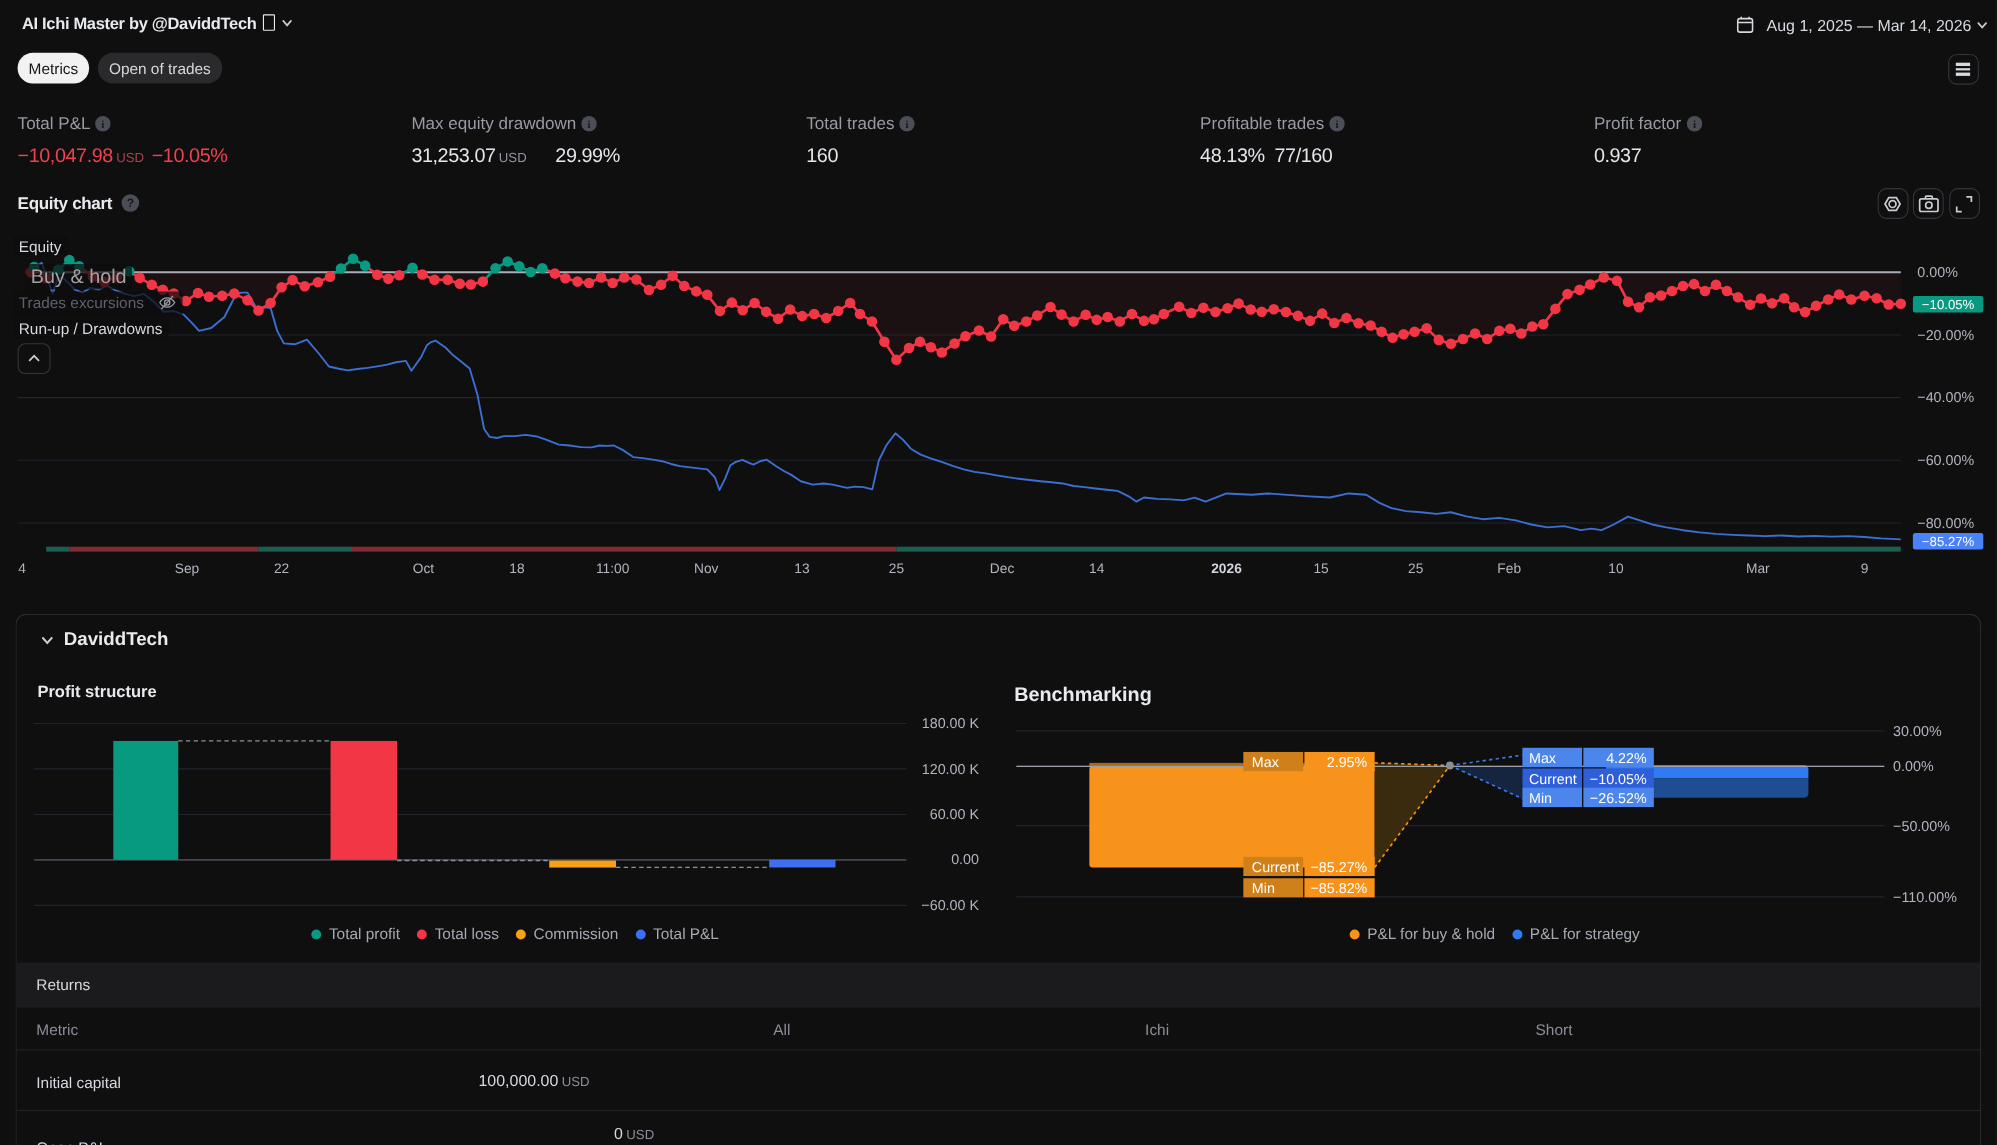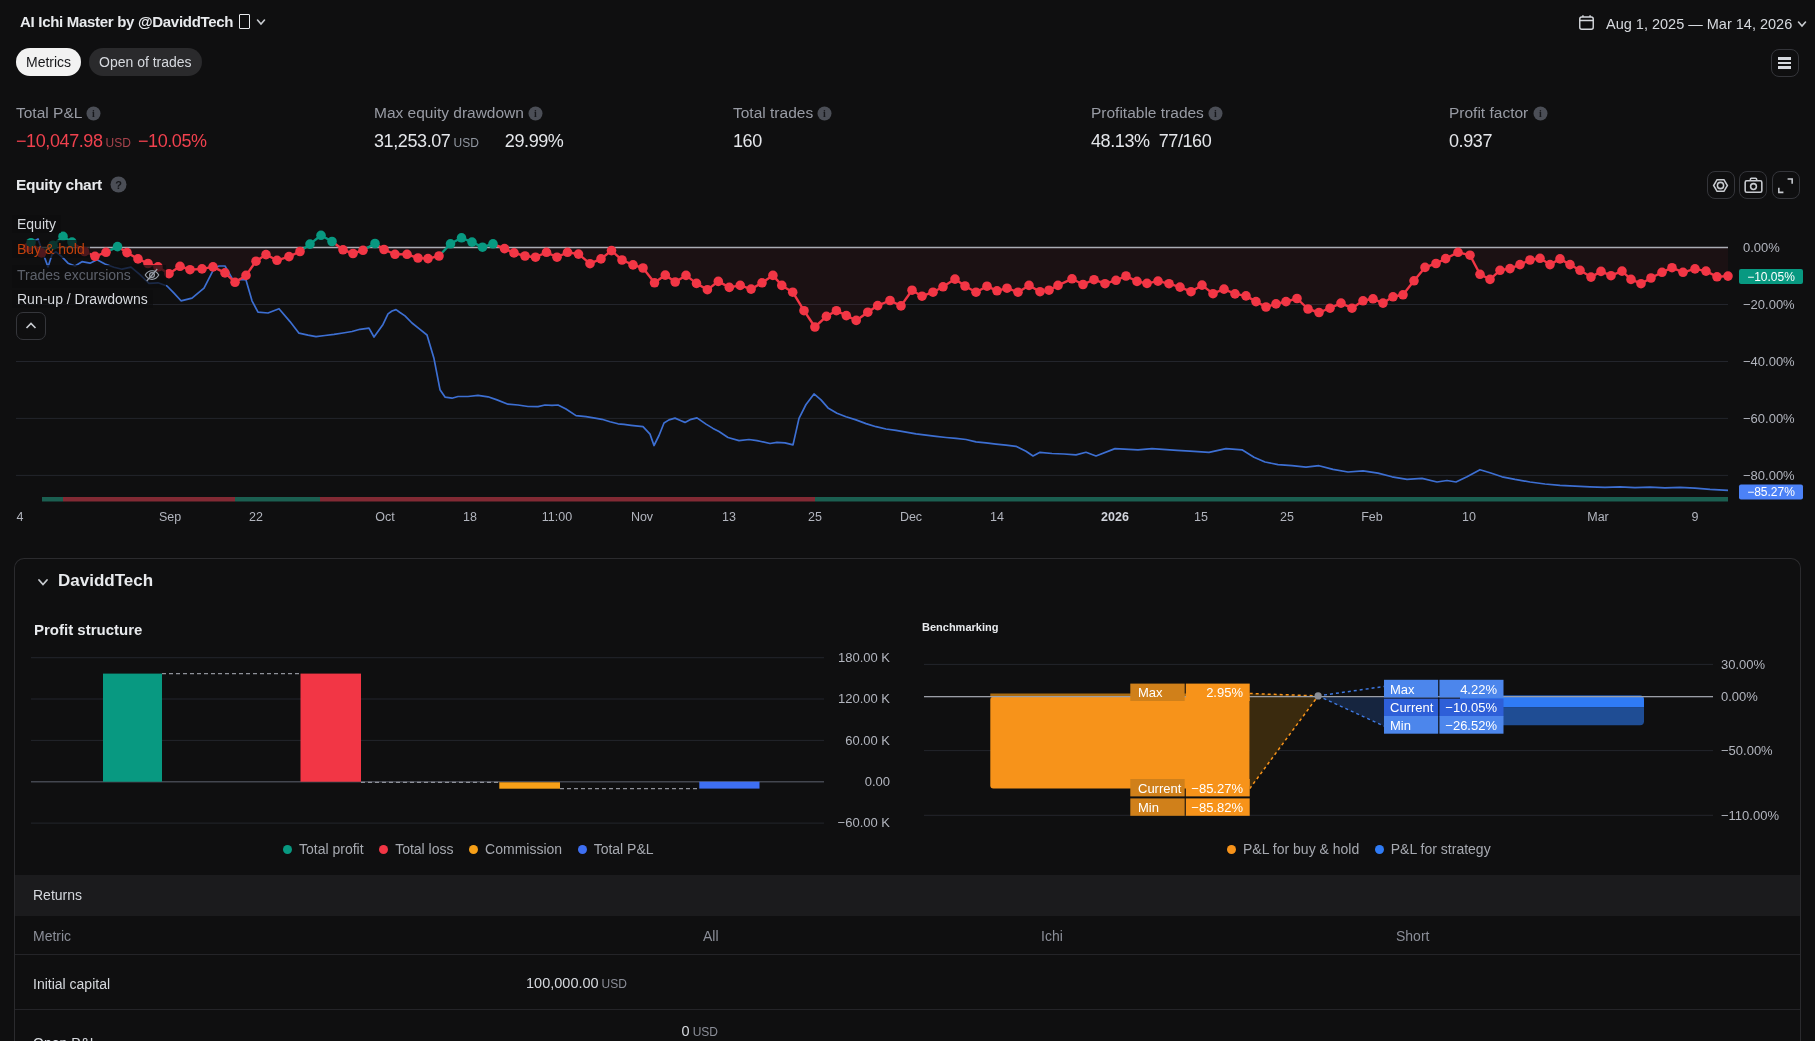--- a/index.html
+++ b/index.html
@@ -433,38 +433,38 @@
     <text x="1115" y="521" font-size="12.5" text-anchor="middle" font-weight="bold" fill="#d1d4dc">2026</text>
     <text x="1201" y="521" font-size="12.5" text-anchor="middle" fill="#b2b5be">15</text>
     <text x="1287" y="521" font-size="12.5" text-anchor="middle" fill="#b2b5be">25</text>
     <text x="1372" y="521" font-size="12.5" text-anchor="middle" fill="#b2b5be">Feb</text>
     <text x="1469" y="521" font-size="12.5" text-anchor="middle" fill="#b2b5be">10</text>
     <text x="1598" y="521" font-size="12.5" text-anchor="middle" fill="#b2b5be">Mar</text>
     <text x="1695" y="521" font-size="12.5" text-anchor="middle" fill="#b2b5be">9</text>
   </svg>
 
 <div class="abs" style="left:12px;top:215px;padding:1px 5px;background:rgba(13,13,14,0.72);font-size:14px;color:#d6d9de">Equity</div>
-<div class="abs" style="left:12px;top:240px;padding:1px 5px;background:rgba(13,13,14,0.72);font-size:14px;color:#c2410c">Buy &amp; hold</div>
+<div class="abs" style="left:23px;top:240px;padding:1px 5px;background:rgba(13,13,14,0.72);font-size:18px;color:#a3a3a3">Buy &amp; hold</div>
 <div class="abs" style="left:12px;top:265px;padding:1px 5px;background:rgba(13,13,14,0.72);font-size:14px;color:#5d616b">Trades excursions &nbsp; <span style="vertical-align:-4px"><svg width="18" height="18" viewBox="0 0 24 24" fill="none" stroke="#9aa0aa" stroke-width="1.6">
         <path d="M3 12c2.2-3.8 5.3-5.7 9-5.7s6.8 1.9 9 5.7c-2.2 3.8-5.3 5.7-9 5.7S5.2 15.8 3 12Z"></path>
         <circle cx="12" cy="12" r="3.2"></circle>
         <line x1="5" y1="20" x2="19" y2="4"></line>
       </svg></span></div>
 <div class="abs" style="left:12px;top:290px;padding:1px 5px;background:rgba(13,13,14,0.72);font-size:14px;color:#d6d9de">Run-up / Drawdowns</div>
 <div class="abs" style="left:16px;top:312px;width:30px;height:28px;border:1px solid #35363b;border-radius:7px;background:#0f0f10"><svg width="28" height="26" viewBox="0 0 28 26" fill="none" stroke="#c9ccd1" stroke-width="1.6">
       <path d="M9.5 15 L14 10.5 L18.5 15"></path>
     </svg></div>
 
 <div class="abs" style="left:14px;top:558px;width:1787px;height:600px;border:1px solid #2b2b2e;border-radius:10px 10px 0 0;border-bottom:none"></div>
 <div class="abs" style="left:36px;top:575px"><svg width="14" height="14" viewBox="0 0 14 14">
       <path d="M3 5 L7 9.5 L11 5" fill="none" stroke="#c9ccd1" stroke-width="1.8" stroke-linecap="round"></path>
     </svg></div>
 <div class="abs" style="left:58px;top:571px;font-size:17px;font-weight:bold;color:#e8eaed">DaviddTech</div>
 <div class="abs" style="left:34px;top:621px;font-size:15px;font-weight:bold;color:#e8eaed">Profit structure</div>
-<div class="abs" style="left:922px;top:621px;font-size:11px;font-weight:bold;color:#e8eaed">Benchmarking</div>
+<div class="abs" style="left:922px;top:621px;font-size:18px;font-weight:bold;color:#e8eaed">Benchmarking</div>
 <svg style="position:absolute;left:0;top:0" width="1815" height="1041" viewBox="0 0 1815 1041" font-family="Liberation Sans">
     <line x1="31" y1="657.7" x2="824" y2="657.7" stroke="#23252c" stroke-width="1"></line>
     <text x="890" y="661.9" font-size="13" fill="#b2b5be" text-anchor="end">180.00 K</text>
     <line x1="31" y1="699.0" x2="824" y2="699.0" stroke="#23252c" stroke-width="1"></line>
     <text x="890" y="703.2" font-size="13" fill="#b2b5be" text-anchor="end">120.00 K</text>
     <line x1="31" y1="740.4" x2="824" y2="740.4" stroke="#23252c" stroke-width="1"></line>
     <text x="890" y="744.6" font-size="13" fill="#b2b5be" text-anchor="end">60.00 K</text>
     <line x1="31" y1="781.7" x2="824" y2="781.7" stroke="#43464f" stroke-width="1.4"></line>
     <text x="890" y="785.9" font-size="13" fill="#b2b5be" text-anchor="end">0.00</text>
     <line x1="31" y1="823.1" x2="824" y2="823.1" stroke="#23252c" stroke-width="1"></line>
@@ -527,17 +527,17 @@
 
 <div class="abs" style="left:15px;top:875px;width:1785px;height:41px;background:#1b1b1d;line-height:41px;padding-left:18px;font-size:14px;font-weight:normal;color:#d6d9de">Returns</div>
 <div class="abs" style="left:15px;top:916px;width:1785px;height:39px;border-bottom:1px solid #242428">
 <span class="abs" style="left:18px;top:12px;font-size:14px;color:#8b8e98">Metric</span>
 <span class="abs" style="left:688px;top:12px;font-size:14px;color:#8b8e98">All</span>
 <span class="abs" style="left:1026px;top:12px;font-size:14px;color:#8b8e98">Ichi</span>
 <span class="abs" style="left:1381px;top:12px;font-size:14px;color:#8b8e98">Short</span>
 </div>
 <div class="abs" style="left:15px;top:955px;width:1785px;height:55px;border-bottom:1px solid #242428">
 <span class="abs" style="left:18px;top:21px;font-size:14px;color:#d6d9de">Initial capital</span>
-<span class="abs" style="left:420px;top:20px;width:283px;text-align:center;font-size:14.5px;color:#d6d9de">100,000.00<span class="unit" style="color:#8b8e98">USD</span></span>
+<span class="abs" style="left:420px;top:20px;width:283px;text-align:left;font-size:14.5px;color:#d6d9de">100,000.00<span class="unit" style="color:#8b8e98">USD</span></span>
 </div>
 <div class="abs" style="left:15px;top:1010px;width:1785px;height:55px">
 <span class="abs" style="left:18px;top:25px;font-size:14px;color:#d6d9de">Open P&amp;L</span>
-<span class="abs" style="left:420px;top:13px;width:283px;text-align:right;font-size:14.5px;color:#d6d9de">0<span class="unit" style="color:#8b8e98">USD</span></span>
+<span class="abs" style="left:420px;top:13px;width:283px;text-align:center;font-size:14.5px;color:#d6d9de">0<span class="unit" style="color:#8b8e98">USD</span></span>
 </div>
 </body></html>

